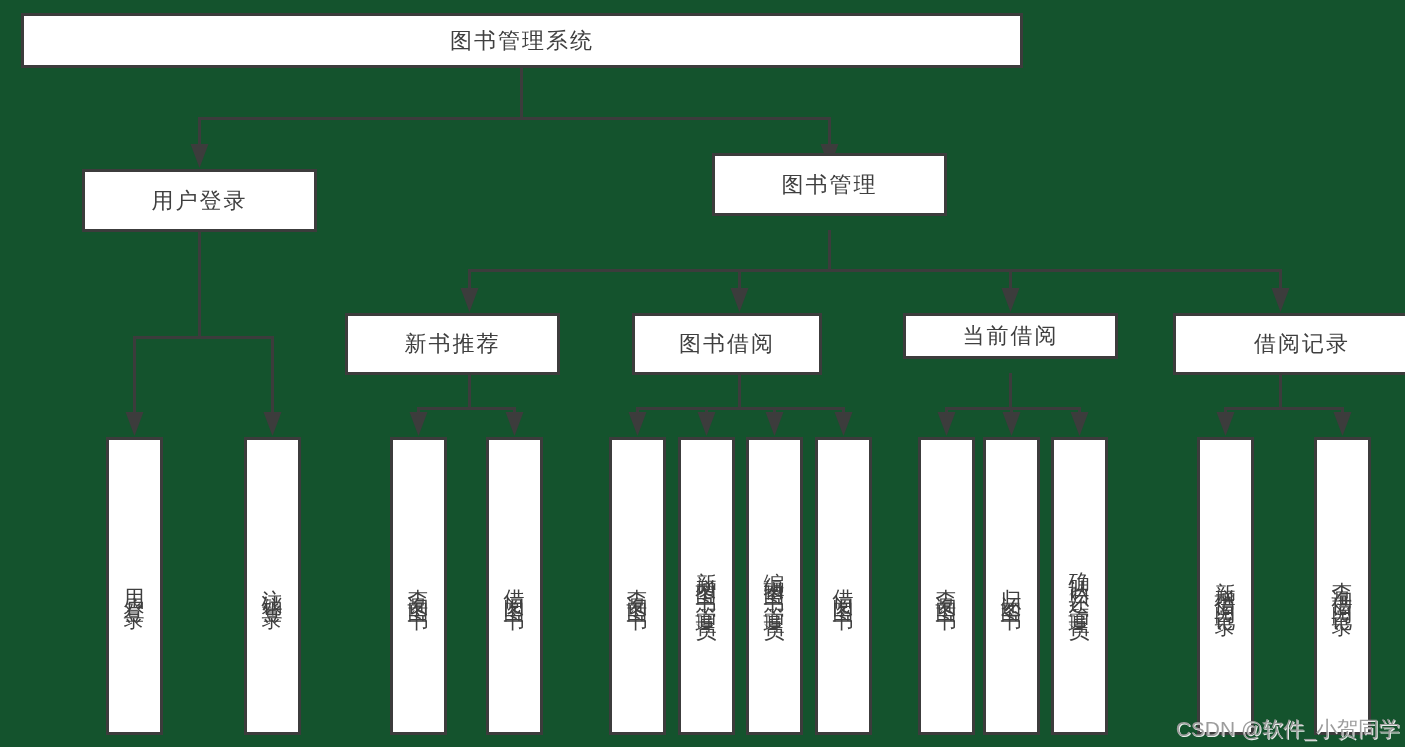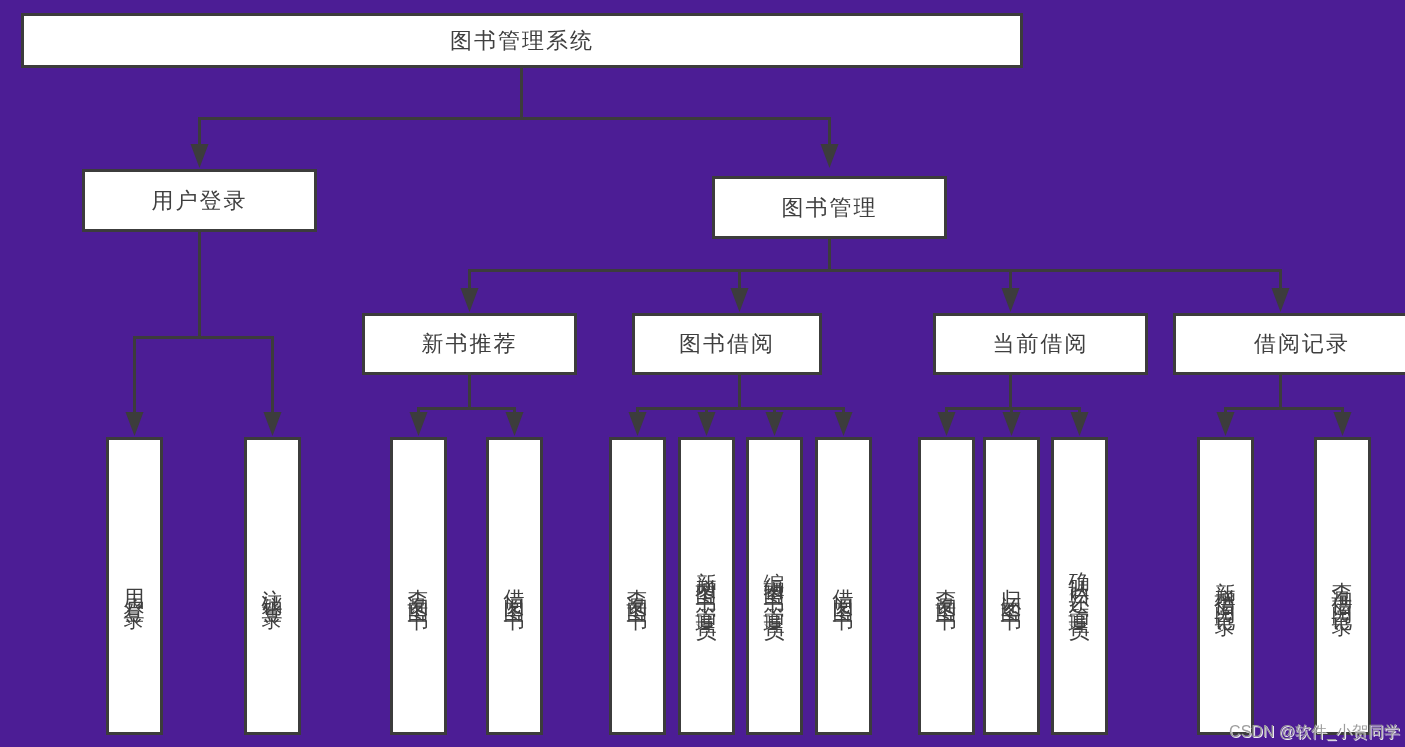--- a/index.html
+++ b/index.html
@@ -5,21 +5,21 @@
   html, body {
     margin: 0;
     padding: 0;
     background: #ffffff;
     font-family: "Liberation Sans", "DejaVu Sans", sans-serif;
   }
   #stage {
     position: relative;
     width: 1405px;
     height: 747px;
-    background: #4c1d95;
+    background: #14532d;
     overflow: hidden;
   }
   #connectors {
     position: absolute;
     left: 0;
     top: 0;
     width: 1405px;
     height: 747px;
     pointer-events: none;
   }
@@ -42,21 +42,21 @@
     writing-mode: vertical-rl;
     text-orientation: mixed;
     font-size: 21px;
     letter-spacing: 7px;
     line-height: 1;
   }
   .watermark {
     position: absolute;
     right: 5px;
     bottom: 4px;
-    font-size: 16px;
+    font-size: 21px;
     color: var(--wm-color, #9d9d9d);
     text-shadow: 1px 1px 0 rgba(255,255,255,0.9);
     white-space: nowrap;
     z-index: 5;
   }
 </style>
 </head>
 <body>
 
 <div id="stage">
@@ -108,31 +108,31 @@
     </g>
   </svg>
 
   <div class="node h" style="left:21px;top:13px;width:1002px;height:55px">
     <span>图书管理系统</span>
   </div>
 
   <div class="node h" style="left:82px;top:169px;width:235px;height:63px">
     <span>用户登录</span>
   </div>
-  <div class="node h" style="left:712px;top:176px;width:235px;height:63px">
+  <div class="node h" style="left:712px;top:153px;width:235px;height:63px">
     <span>图书管理</span>
   </div>
 
-  <div class="node h" style="left:362px;top:313px;width:215px;height:62px">
+  <div class="node h" style="left:345px;top:313px;width:215px;height:62px">
     <span>新书推荐</span>
   </div>
   <div class="node h" style="left:632px;top:313px;width:190px;height:62px">
     <span>图书借阅</span>
   </div>
-  <div class="node h" style="left:933px;top:313px;width:215px;height:62px">
+  <div class="node h" style="left:903px;top:313px;width:215px;height:46px">
     <span>当前借阅</span>
   </div>
   <div class="node h" style="left:1173px;top:313px;width:258px;height:62px">
     <span>借阅记录</span>
   </div>
 
   <div class="node v" style="left:106px;top:437px;width:57px;height:298px">
     <span>用户登录</span>
   </div>
   <div class="node v" style="left:244px;top:437px;width:57px;height:298px">

